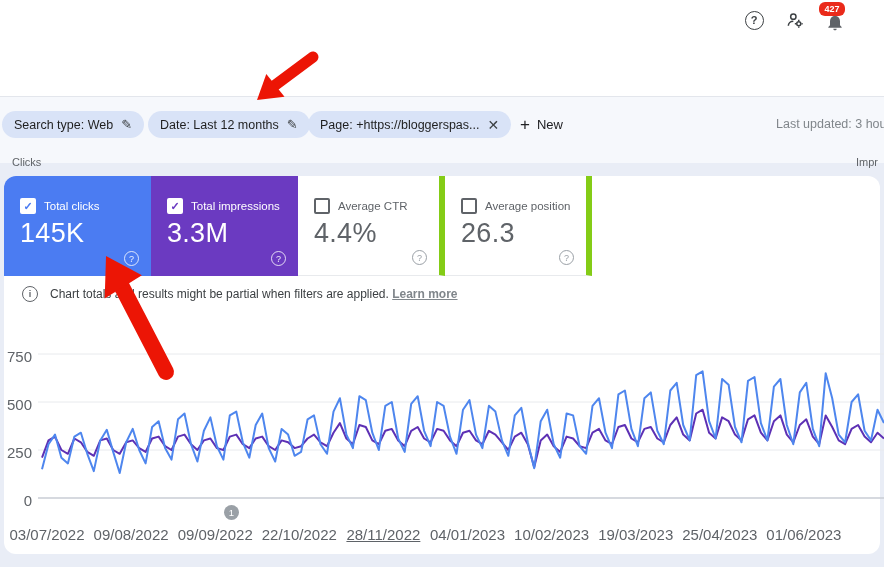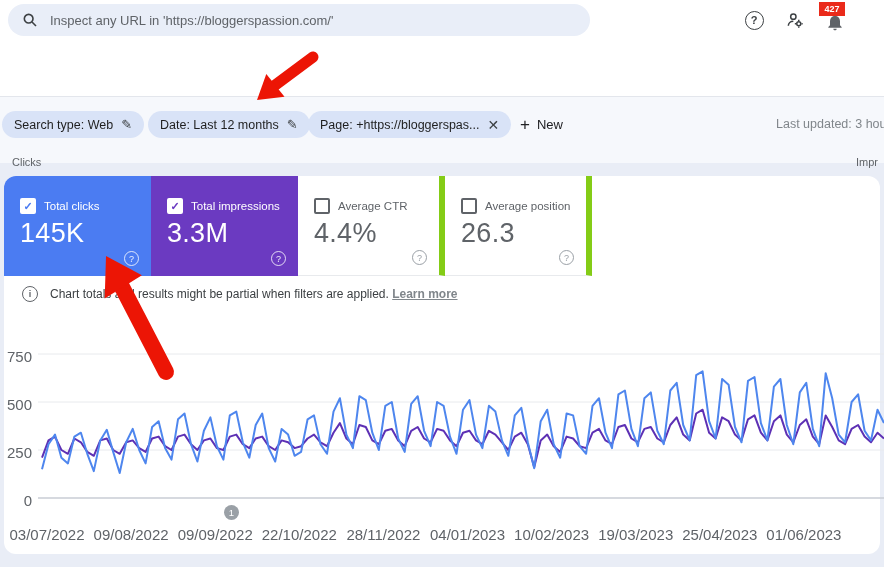--- a/index.html
+++ b/index.html
@@ -13,21 +13,21 @@
   .topbar{position:absolute;left:0;top:0;width:884px;height:40px;background:#fff;}
   .search-pill{
     position:absolute;left:8px;top:4px;width:582px;height:32px;border-radius:16px;
     background:#e9eef8;display:flex;align-items:center;gap:12px;padding-left:14px;box-sizing:border-box;
   }
   .search-pill .ph{font-size:13px;color:#5f6368;}
   .tb-icon{position:absolute;top:9px;width:22px;height:22px;display:flex;align-items:center;justify-content:center;}
   .help-circle{width:17px;height:17px;border:1.6px solid #3c4043;border-radius:50%;
     display:flex;align-items:center;justify-content:center;font-size:11px;color:#3c4043;font-weight:700;}
   .badge{
-    position:absolute;left:819px;top:2px;min-width:26px;height:14px;padding:0 3px;border-radius:0;
+    position:absolute;left:819px;top:2px;min-width:26px;height:14px;padding:0 3px;border-radius:6px;
     background:#ea2a1a;color:#fff;font-size:9px;font-weight:700;display:flex;align-items:center;justify-content:center;
     z-index:5;box-sizing:border-box;
   }
   
   .header{position:absolute;left:0;top:40px;width:884px;height:56px;background:#fff;}
   .page-title{position:absolute;left:6px;top:62px;font-size:16.5px;color:#202124;}
   .dl-icon{position:absolute;right:6px;top:64px;width:18px;height:18px;}
   .divider{position:absolute;left:0;top:96px;width:884px;height:1px;background:#e3e6ec;}
   
   .filterbar{position:absolute;left:0;top:97px;width:884px;height:66px;background:#f6f8fc;}
@@ -79,27 +79,20 @@
     position:absolute;left:224px;top:505px;width:15px;height:15px;border-radius:50%;background:#9aa0a6;
     color:#fff;font-size:9.5px;display:flex;align-items:center;justify-content:center;z-index:4;
   }
   
   #arrow-svg{position:absolute;left:0;top:0;width:884px;height:567px;pointer-events:none;z-index:50;}
 </style>
 </head>
 <body>
 
 <div class="topbar">
-  <div class="search-pill">
-    <svg width="16" height="16" viewBox="0 0 24 24" fill="none" stroke="#3c4043" stroke-width="2.4">
-        <circle cx="10" cy="10" r="6.5"></circle>
-        <line x1="15" y1="15" x2="21" y2="21"></line>
-      </svg>
-    <span class="ph">Inspect any URL in 'https://bloggerspassion.com/'</span>
-  </div>
   <div class="tb-icon" style="left:743px;">
     <span class="help-circle">?</span>
   </div>
   <div class="tb-icon" style="left:784px;">
     <svg width="20" height="20" viewBox="0 0 24 24" fill="none" stroke="#3c4043" stroke-width="1.8">
       <circle cx="10" cy="8" r="3.2"></circle>
         <path d="M4 19c0-3.3 2.7-5.5 6-5.5"></path>
       <circle cx="16.5" cy="16.5" r="2.4"></circle>
         <path d="M16.5 13.2v-1.4M16.5 21.2v-1.4M13.2 16.5h-1.4M21.2 16.5h-1.4"></path>
     </svg>
@@ -193,21 +186,21 @@
     <div class="ytick" style="left: 2px; top: 492px;">0</div>
     <div class="ytick" style="left: 2px; top: 444px;">250</div>
     <div class="ytick" style="left: 2px; top: 396px;">500</div>
     <div class="ytick" style="left: 2px; top: 348px;">750</div>
   </div>
 <div id="xtick-layer">
     <div class="xtick" style="left: 47px;">03/07/2022</div>
     <div class="xtick" style="left: 131.1px;">09/08/2022</div>
     <div class="xtick" style="left: 215.2px;">09/09/2022</div>
     <div class="xtick" style="left: 299.3px;">22/10/2022</div>
-    <div class="xtick" style="left: 383.4px;">28/11/2022</div>
+    <div class="xtick" style="left: 383.4px; text-decoration: underline;">28/11/2022</div>
     <div class="xtick" style="left: 467.5px;">04/01/2023</div>
     <div class="xtick" style="left: 551.6px;">10/02/2023</div>
     <div class="xtick" style="left: 635.7px;">19/03/2023</div>
     <div class="xtick" style="left: 719.8px;">25/04/2023</div>
     <div class="xtick" style="left: 803.9px;">01/06/2023</div>
   </div>
 <svg id="chart-svg">
     <line x1="38" x2="884" y1="498" y2="498" stroke="#c9cdd4" stroke-width="1.4"></line>
     <line x1="38" x2="884" y1="450" y2="450" stroke="#e8eaed" stroke-width="1"></line>
     <line x1="38" x2="884" y1="402" y2="402" stroke="#e8eaed" stroke-width="1"></line>

